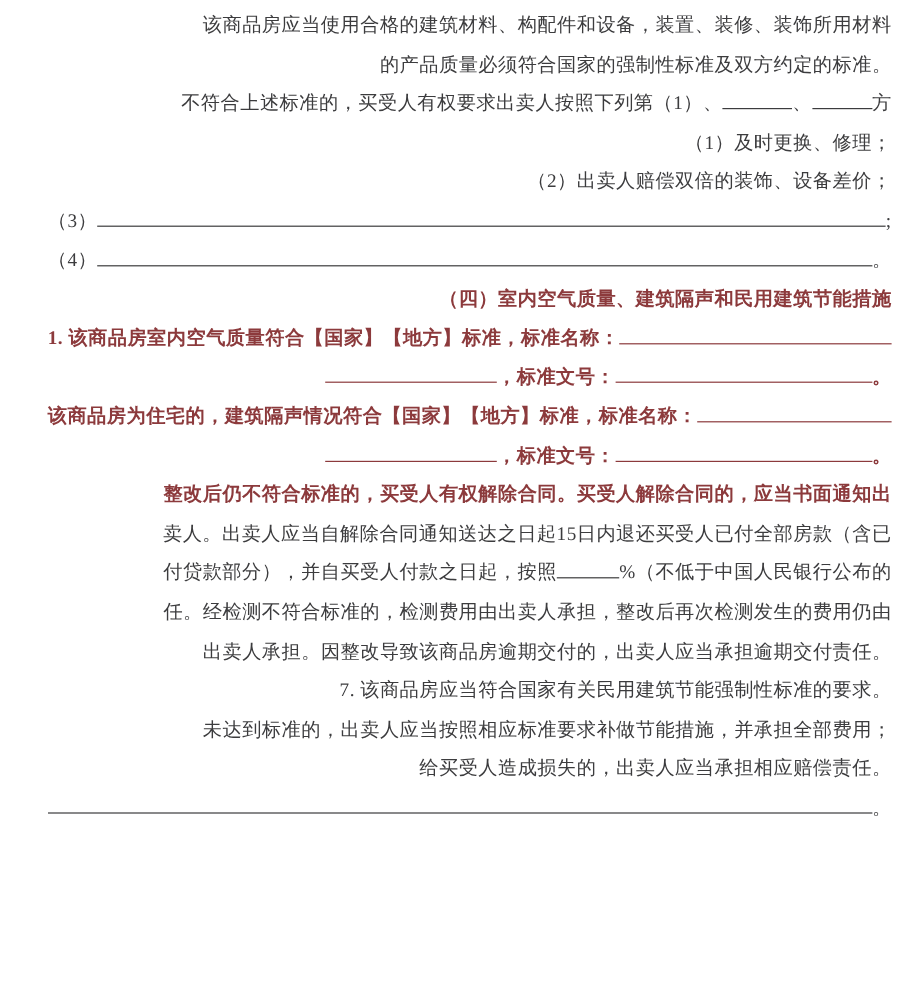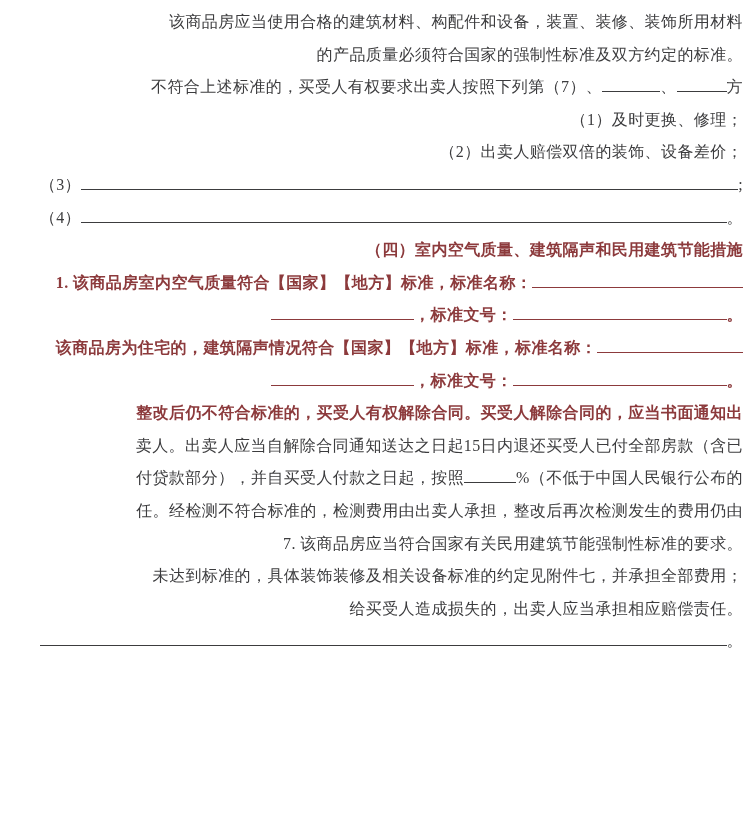--- a/index.html
+++ b/index.html
@@ -21,51 +21,52 @@
     align-items:baseline;
     height:32.6px;
     line-height:32.6px;
     font-size:16px;
     letter-spacing:0.4px;
     white-space:pre;
     color:var(--ink);
     font-weight:400;
     justify-content:flex-end;
   }
-  .line.red{color:var(--accent);font-weight:600;margin-left:16px;}
+  .line.red{color:var(--accent);font-weight:600;}
   .line.heading{font-weight:700;}
   .seg-text{white-space:pre;flex:0 0 auto;}
   .blank{
     display:inline-block;
     height:14px;
     border-bottom:1.7px solid currentColor;
     margin-bottom:-4.5px;
     flex:0 0 auto;
   }
   .blank.fill{flex:1 1 auto;}
 </style>
 </head>
 <body>
 
 <div class="page">
   <div id="doc-lines">
       <div class="line black"><span class="seg-text">　　该商品房应当使用合格的建筑材料、构配件和设备，装置、装修、装饰所用材料</span></div>
       <div class="line black"><span class="seg-text">的产品质量必须符合国家的强制性标准及双方约定的标准。</span></div>
-      <div class="line black"><span class="seg-text">　　不符合上述标准的，买受人有权要求出卖人按照下列第（7）、</span><span class="blank" style="width: 58px;"></span><span class="seg-text">、</span><span class="blank" style="width: 50px;"></span><span class="seg-text">方</span></div>
+      <div class="line black"><span class="seg-text">　　不符合上述标准的，买受人有权要求出卖人按照下列第（1）、</span><span class="blank" style="width: 58px;"></span><span class="seg-text">、</span><span class="blank" style="width: 50px;"></span><span class="seg-text">方</span></div>
       <div class="line black"><span class="seg-text">　　（1）及时更换、修理；</span></div>
       <div class="line black"><span class="seg-text">　　（2）出卖人赔偿双倍的装饰、设备差价；</span></div>
       <div class="line black"><span class="seg-text">　　（3）</span><span class="blank fill"></span><span class="seg-text">;</span></div>
       <div class="line black"><span class="seg-text">　　（4）</span><span class="blank fill"></span><span class="seg-text">。</span></div>
       <div class="line red heading"><span class="seg-text">　　（四）室内空气质量、建筑隔声和民用建筑节能措施</span></div>
       <div class="line red"><span class="seg-text">　　1. 该商品房室内空气质量符合【国家】【地方】标准，标准名称：</span><span class="blank fill"></span></div>
       <div class="line red"><span class="blank" style="width: 143px;"></span><span class="seg-text">，标准文号：</span><span class="blank" style="width: 214px;"></span><span class="seg-text">。</span></div>
       <div class="line red"><span class="seg-text">　　该商品房为住宅的，建筑隔声情况符合【国家】【地方】标准，标准名称：</span><span class="blank fill"></span></div>
       <div class="line red"><span class="blank" style="width: 143px;"></span><span class="seg-text">，标准文号：</span><span class="blank" style="width: 214px;"></span><span class="seg-text">。</span></div>
       <div class="line red"><span class="seg-text">整改后仍不符合标准的，买受人有权解除合同。买受人解除合同的，应当书面通知出</span></div>
       <div class="line black"><span class="seg-text">卖人。出卖人应当自解除合同通知送达之日起15日内退还买受人已付全部房款（含已</span></div>
       <div class="line black"><span class="seg-text">付贷款部分），并自买受人付款之日起，按照</span><span class="blank" style="width: 52px;"></span><span class="seg-text">%（不低于中国人民银行公布的</span></div>
       <div class="line black"><span class="seg-text">任。经检测不符合标准的，检测费用由出卖人承担，整改后再次检测发生的费用仍由</span></div>
+      <div class="line black"><span class="seg-text">出卖人承担。因整改导致该商品房逾期交付的，出卖人应当承担逾期交付责任。</span></div>
       <div class="line black"><span class="seg-text">　　7. 该商品房应当符合国家有关民用建筑节能强制性标准的要求。</span></div>
-      <div class="line black"><span class="seg-text">　　未达到标准的，具体装饰装修及相关设备标准的约定见附件七，并承担全部费用；</span></div>
+      <div class="line black"><span class="seg-text">　　未达到标准的，出卖人应当按照相应标准要求补做节能措施，并承担全部费用；</span></div>
       <div class="line black"><span class="seg-text">给买受人造成损失的，出卖人应当承担相应赔偿责任。</span></div>
       <div class="line black"><span class="seg-text">　　</span><span class="blank fill"></span><span class="seg-text">。</span></div>
     </div>
 </div>
 
 </body></html>

